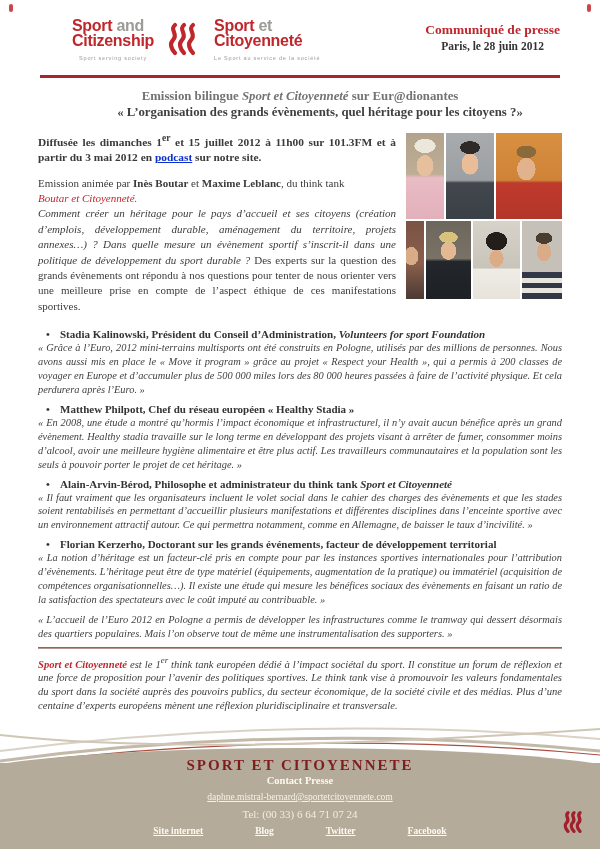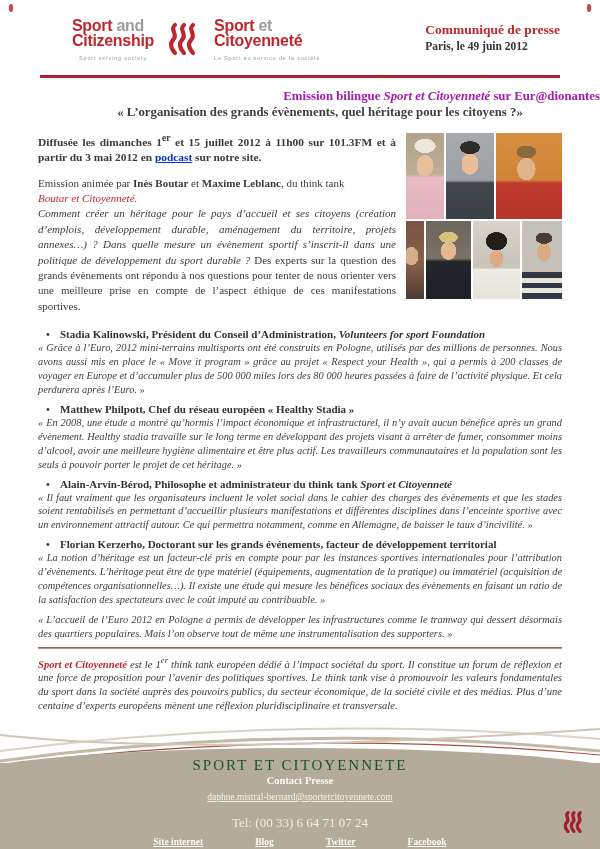--- a/index.html
+++ b/index.html
@@ -11,28 +11,28 @@
 
   
   .header{padding-top:18px;}
   .logos{display:flex;align-items:flex-start;padding:0 40px 0 72px;}
   .logo{font-family:"Liberation Sans","DejaVu Sans",sans-serif;font-weight:bold;font-size:16px;
         line-height:15px;letter-spacing:-0.3px;}
   .logo .red{color:#c0272d;} .logo .grey{color:#9b9b97;}
   .logo .tagline{font-weight:normal;font-size:5.5px;letter-spacing:.8px;color:#9b9b97;margin-top:3px;text-align:center;}
   .sss{margin:2px 12px 0 12px;}
   .sss svg{display:block;}
-  .header-right{margin-left:auto;text-align:left;padding-top:4px;}
+  .header-right{margin-left:auto;text-align:center;padding-top:4px;}
   .doc-type{color:#c0272d;font-weight:bold;font-size:13.5px;}
   .dateline{color:#333;font-weight:bold;font-size:11.5px;margin-top:2px;}
   .rule{height:3px;background:#a8262b;margin:9px 40px 0 40px;}
 
   
   .title{text-align:center;margin-top:10px;font-weight:bold;font-size:12.8px;line-height:16px;}
-  .title .l1{color:#a21caf;text-align:right;}
+  .title .l1{color:#737373;}
   .title .l2{color:#3f3f3f;padding-left:40px;}
 
   
   .intro{margin:11px 38px 0 38px;font-size:11px;line-height:15.4px;}
   .collage{float:right;margin:2px 0 4px 10px;width:156px;}
   .prow{display:flex;gap:2px;margin-bottom:2px;}
   .tile{height:86px;}
   .prow2 .tile{height:78px;}
   .tA{width:38px;background:
       radial-gradient(ellipse 15px 10px at 50% 15%, #ece7db 70%, transparent 71%),
@@ -81,25 +81,25 @@
   .about{margin:5px 38px 0 38px;font-style:italic;font-size:10.6px;line-height:13.8px;text-align:justify;color:#3c3c3c;}
   .about .brand{color:#c0272d;font-weight:bold;}
 
   
   .swirls{position:absolute;left:0;bottom:78px;width:600px;height:46px;}
   .footer{position:absolute;left:0;right:0;bottom:0;height:86px;background:#b5ab9b;text-align:center;
           font-family:"Liberation Serif","DejaVu Serif",serif;}
   .footer::before{content:"";position:absolute;top:-15px;left:-60px;right:-60px;height:36px;
           background:#b5ab9b;border-radius:50% 50% 0 0 / 100% 100% 0 0;}
   .footer-inner{position:relative;padding-top:0px;}
-  .f-org{font-size:15px;letter-spacing:2px;color:#14532d;margin-top:-6px;}
+  .f-org{font-size:15px;letter-spacing:2px;color:#7f1d1d;margin-top:-6px;font-weight:bold;}
   .f-contact{font-size:10.5px;font-weight:bold;color:#fdfaf2;margin-top:1px;}
   .f-name{font-size:9.5px;color:#f3eee0;margin-top:1px;}
   .f-email{display:inline-block;font-size:9.5px;color:#f7f2e7;text-decoration:underline;margin-top:1px;}
-  .f-phone{font-size:13px;color:#f3eee0;margin-top:11px;}
+  .f-phone{font-size:11px;color:#f3eee0;margin-top:4px;}
   .f-links{display:flex;justify-content:center;gap:52px;margin-top:6px;}
   .f-links a{font-size:9.5px;font-weight:bold;color:#fdfaf2;text-decoration:underline;cursor:pointer;}
   .f-sss{position:absolute;right:14px;bottom:10px;}
 </style>
 </head>
 <body>
 
 <div class="page">
   <div class="corner-mark left"></div>
   <div class="corner-mark right"></div>
@@ -120,21 +120,21 @@
           </g>
         </svg>
       </div>
       <div class="logo">
         <div><span class="red">Sport</span> <span class="grey">et</span></div>
         <div class="red">Citoyenneté</div>
         <div class="tagline">Le Sport au service de la société</div>
       </div>
       <div class="header-right">
         <div class="doc-type">Communiqué de presse</div>
-        <div class="dateline">Paris, le 49 juin 2012</div>
+        <div class="dateline">Paris, le 28 juin 2012</div>
       </div>
     </div>
     <div class="rule"></div>
   </div>
 
   <div class="title">
     <div class="l1"><span>Emission bilingue </span><i>Sport et Citoyenneté</i><span> sur Eur@dionantes</span></div>
     <div class="l2">« L’organisation des grands évènements, quel héritage pour les citoyens ?»</div>
   </div>
 

